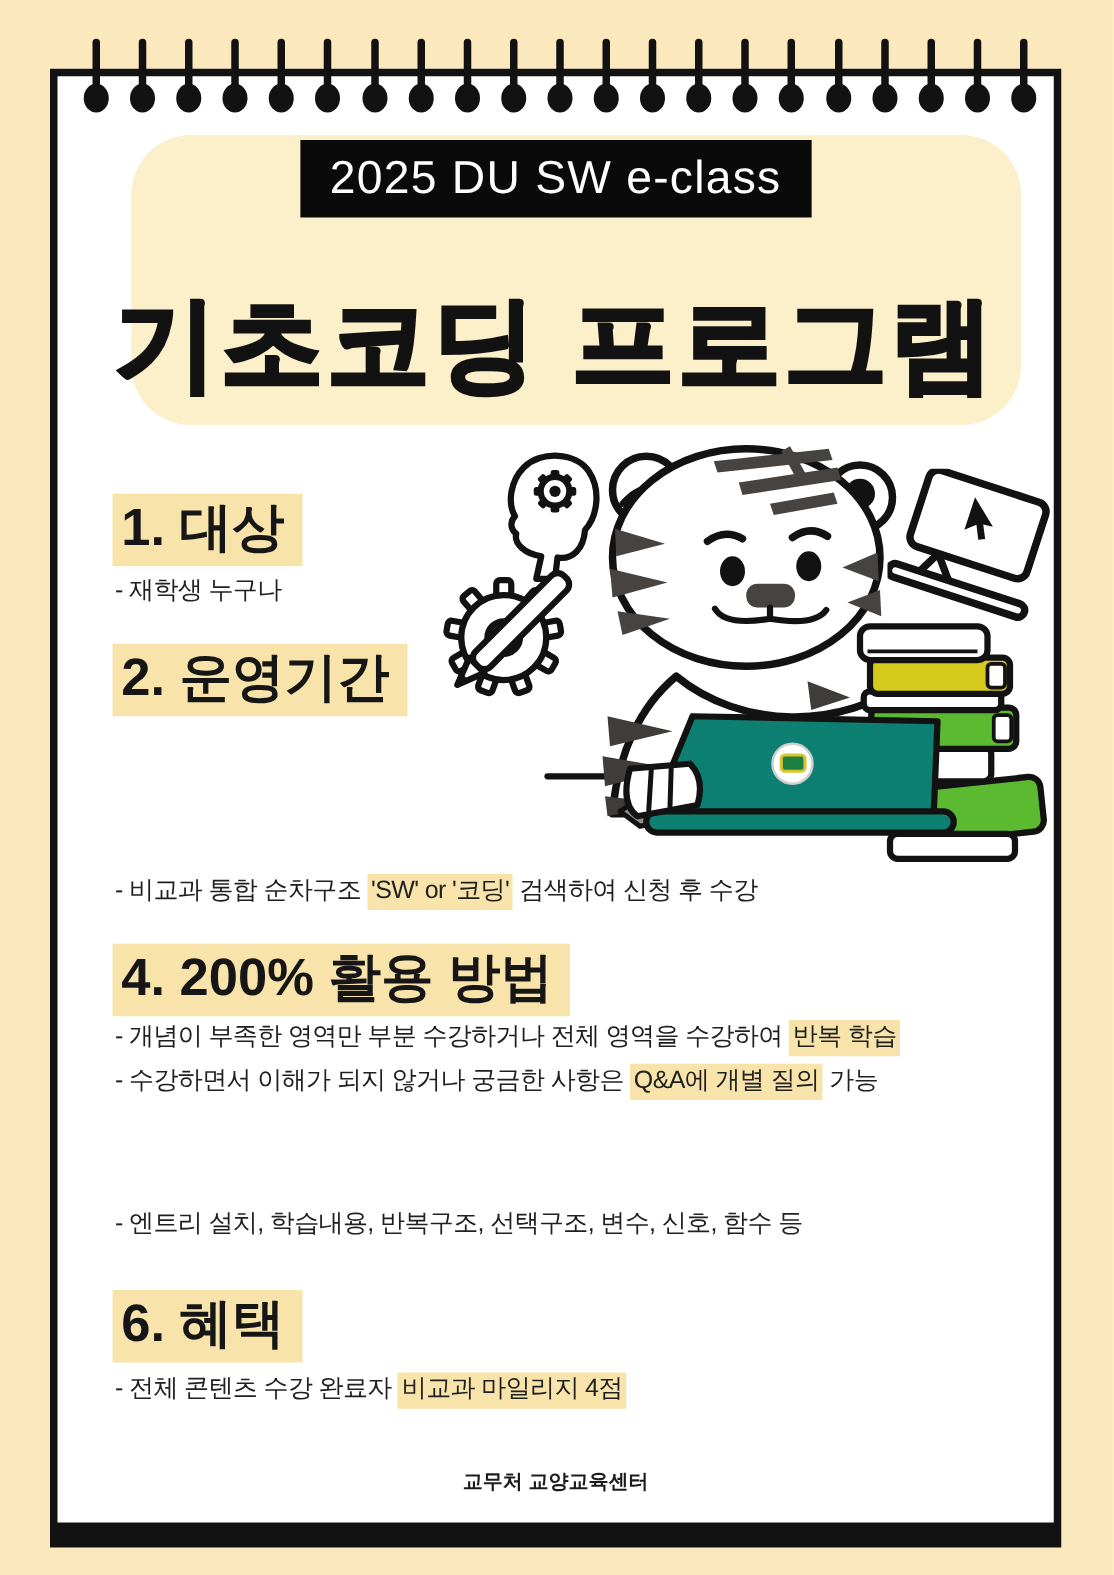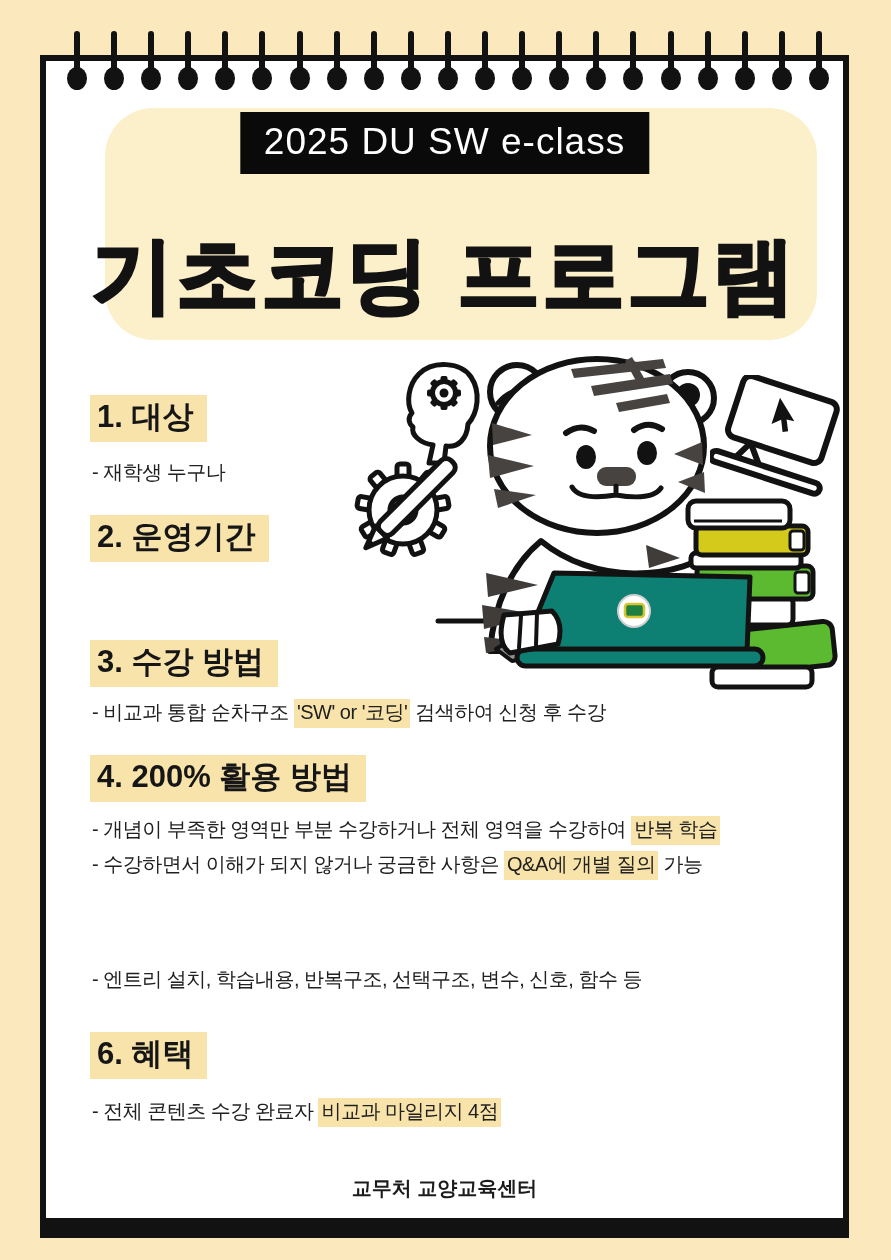--- a/index.html
+++ b/index.html
@@ -23,28 +23,28 @@
   .title-box{position:absolute;left:59px;top:47px;width:712px;height:232px;
     background:#FCF0CA;border-radius:48px;}
   .banner{position:absolute;left:50%;transform:translateX(-50%);top:51px;
     background:#0A0A0A;color:#fff;font-size:37px;letter-spacing:1px;
     padding:9px 24px 11px;white-space:nowrap;}
   .main-title{position:absolute;left:0;top:150px;width:100%;text-align:center;
     font-size:82px;font-weight:900;color:#121212;letter-spacing:3px;
     -webkit-text-stroke:3px #121212;white-space:nowrap;margin-top:10px;}
   
   .sec-h{position:absolute;left:44px;display:inline-block;background:#F8E4AB;
-    font-size:31px;font-weight:800;color:#161616;line-height:1;
+    font-size:42px;font-weight:800;color:#161616;line-height:1;
     padding:6px 14px 10px 7px;white-space:nowrap;}
   .sec-line{position:absolute;left:46px;font-size:20px;font-weight:500;color:#202020;
     letter-spacing:-0.5px;line-height:1.25;white-space:nowrap;}
   .hl{background:#F8E4AB;padding:2px 3px 5px;}
   .hl:empty{display:none;}
   .footer-line{position:absolute;left:0;top:1114px;width:100%;text-align:center;
-    font-size:20px;font-weight:600;color:#1b1b1b;}
+    font-size:16px;font-weight:600;color:#1b1b1b;}
   
   .art{position:absolute;}
   svg{display:block;}
 </style>
 </head>
 <body>
 
 <div class="spiral">
   <i class="pin"></i>
     <i class="pin"></i>
@@ -73,21 +73,20 @@
 
   <div class="title-box"></div>
   <div class="banner">2025 DU SW e-class</div>
   <div class="main-title">기초코딩 프로그램</div>
 
   <div class="sec-h" style="top:334px">1. 대상</div>
   <div class="sec-line" style="top:399px"><span>- 재학생 누구나</span><span></span></div>
 
   <div class="sec-h" style="top:454px">2. 운영기간</div>
 
-  <div class="sec-h" style="top:579px">3. 수강 방법</div>
   <div class="sec-line" style="top:639px"><span>- 비교과 통합 순차구조 </span><span class="hl">'SW' or '코딩'</span><span> 검색하여 신청 후 수강</span></div>
 
   <div class="sec-h" style="top:694px">4. 200% 활용 방법</div>
   <div class="sec-line" style="top:756px"><span>- 개념이 부족한 영역만 부분 수강하거나 전체 영역을 수강하여 </span><span class="hl">반복 학습</span><span></span></div>
   <div class="sec-line" style="top:791px"><span>- 수강하면서 이해가 되지 않거나 궁금한 사항은 </span><span class="hl">Q&amp;A에 개별 질의</span><span> 가능</span></div>
 
   <div class="sec-line" style="top:906px"><span>- 엔트리 설치, 학습내용, 반복구조, 선택구조, 변수, 신호, 함수 등</span><span></span></div>
 
   <div class="sec-h" style="top:971px">6. 혜택</div>
   <div class="sec-line" style="top:1038px"><span>- 전체 콘텐츠 수강 완료자 </span><span class="hl">비교과 마일리지 4점</span><span></span></div>

